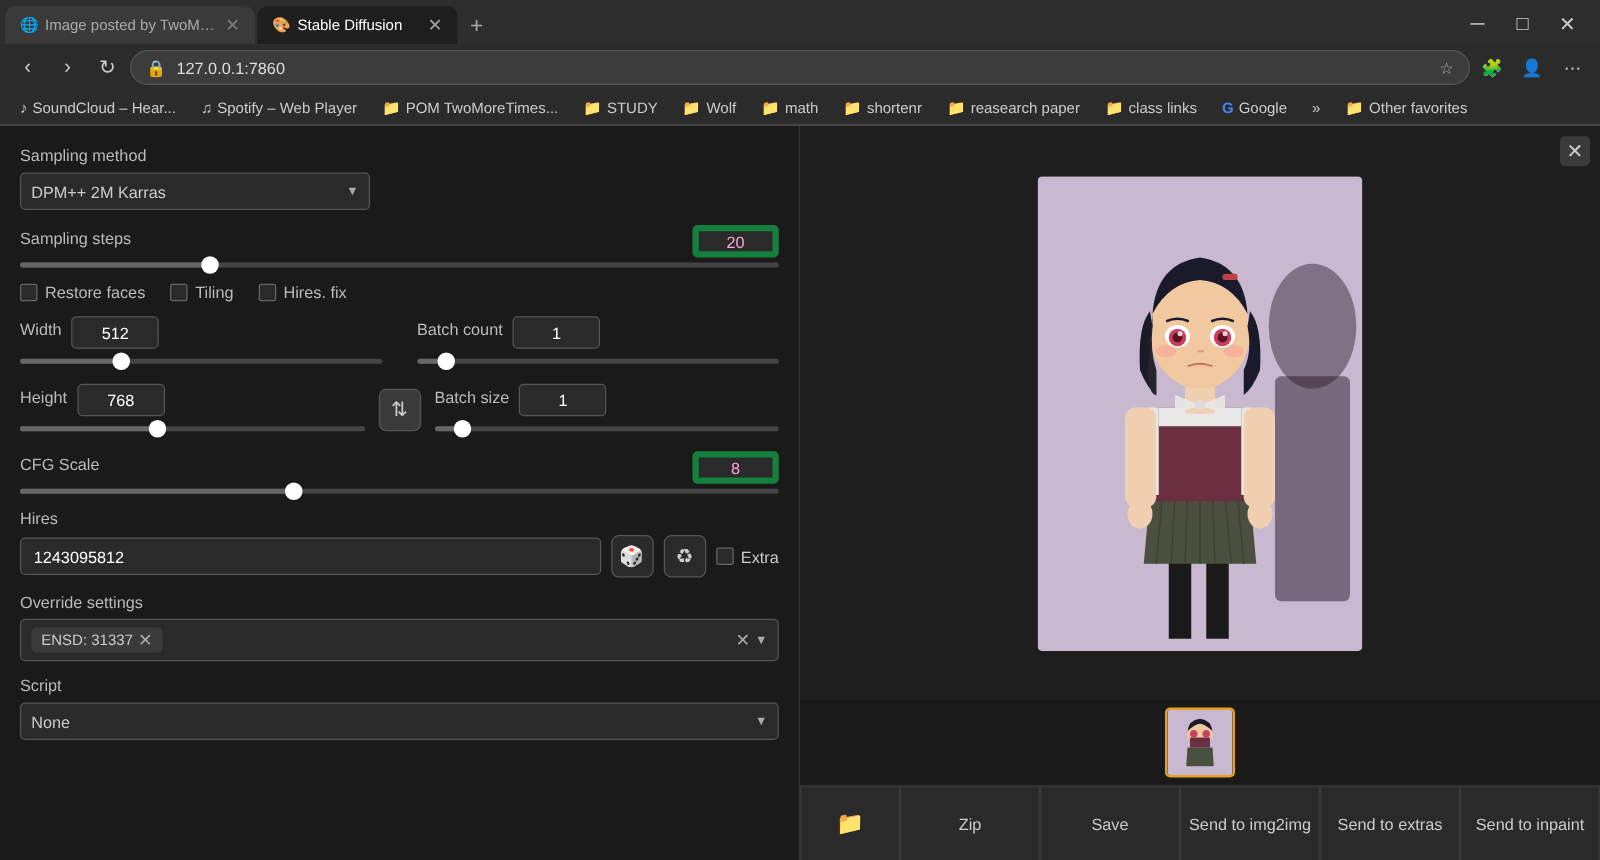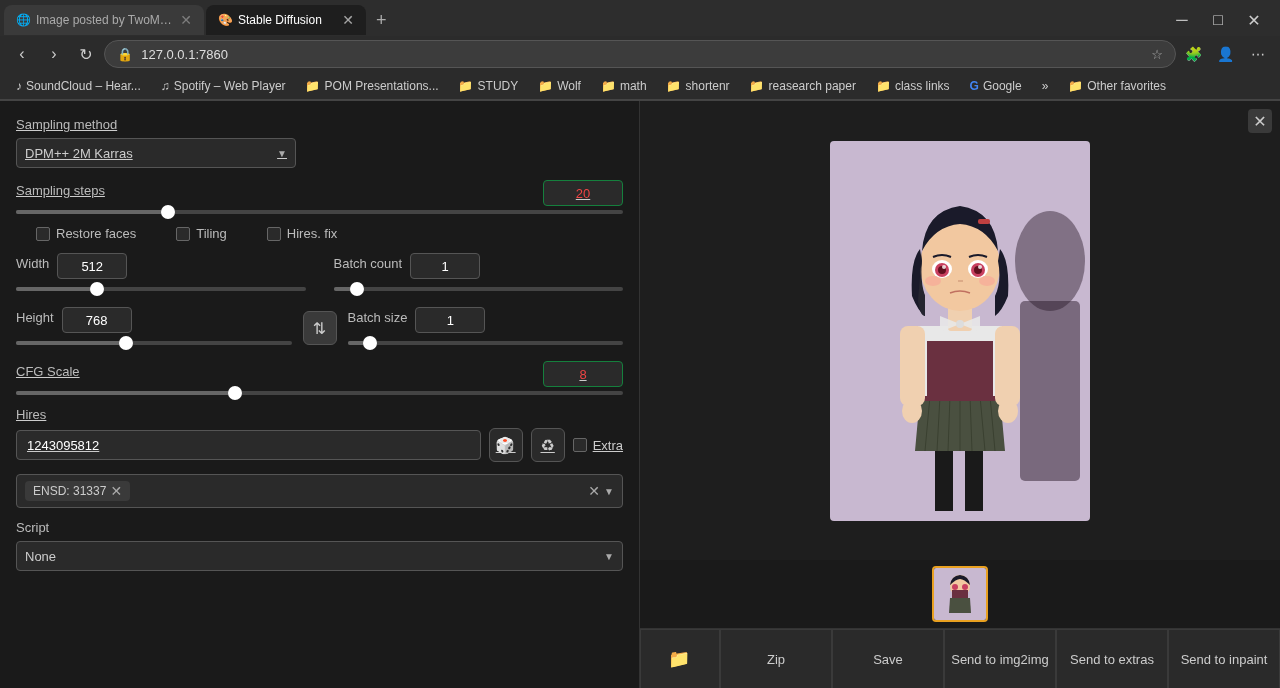--- a/index.html
+++ b/index.html
@@ -146,21 +146,20 @@
     .left-panel {
       width: 640px;
       background: #1a1a1a;
       padding: 16px;
       overflow-y: auto;
       border-right: 1px solid #333;
     }
 
     .section-row {
       margin-bottom: 12px;
-      text-decoration: underline;
     }
 
     .section-label {
       color: #bbb;
       font-size: 13px;
       margin-bottom: 6px;
     }
 
     .dropdown-select {
       background: #2a2a2a;
@@ -169,25 +168,25 @@
       color: #ccc;
       padding: 4px 8px;
       width: 280px;
       height: 30px;
       display: flex; align-items: center; justify-content: space-between;
       cursor: pointer;
     }
     .dropdown-arrow { color: #aaa; font-size: 10px; }
     .steps-input {
       background: #2a2a2a;
-      border: 1px solid #15803d;
-      border-radius: 4px;
-      color: #ef4444;
+      border: 5px solid #15803d;
+      border-radius: 4px;
+      color: #f9a8d4;
       text-align: center;
-      width: 80px;
+      width: 69px;
       height: 26px;
       font-size: 13px;
     }
 
     .slider-track {
       width: 100%;
       height: 4px;
       background: #444;
       border-radius: 2px;
       position: relative;
@@ -210,21 +209,20 @@
 
     .checkboxes-row {
       display: flex;
       align-items: center;
       gap: 20px;
       margin-bottom: 12px;
     }
     .checkbox-item {
       display: flex; align-items: center; gap: 6px;
       cursor: pointer;
-      margin-left: 20px;
     }
     .checkbox-box {
       width: 14px; height: 14px;
       border: 1px solid #666;
       border-radius: 2px;
       background: #2a2a2a;
     }
     .checkbox-label { color: #bbb; font-size: 13px; }
 
     .two-col {
@@ -471,21 +469,21 @@
     <div class="bookmark-item">
       <span class="bookmark-icon">♪</span>
       <span>SoundCloud – Hear...</span>
     </div>
     <div class="bookmark-item">
       <span class="bookmark-icon">♫</span>
       <span>Spotify – Web Player</span>
     </div>
     <div class="bookmark-item">
       <span class="bookmark-icon">📁</span>
-      <span>POM Presentations...</span>
+      <span>POM TwoMoreTimes...</span>
     </div>
     <div class="bookmark-item">
       <span class="bookmark-icon">📁</span>
       <span>STUDY</span>
     </div>
     <div class="bookmark-item">
       <span class="bookmark-icon">📁</span>
       <span>Wolf</span>
     </div>
     <div class="bookmark-item">
@@ -630,20 +628,21 @@
         <button class="seed-btn">🎲</button>
         <button class="seed-btn">♻</button>
         <div class="extra-checkbox">
           <div class="checkbox-box"></div>
           <span>Extra</span>
         </div>
       </div>
     </div>
 
     <div class="override-row">
+      <div class="section-label">Override settings</div>
       <div class="override-tags">
         <div class="tag-chip">
           <span>ENSD: 31337</span>
           <span class="tag-remove">✕</span>
         </div>
         <div class="override-actions">
           <span class="override-clear">✕</span>
           <span class="override-arrow">▼</span>
         </div>
       </div>

